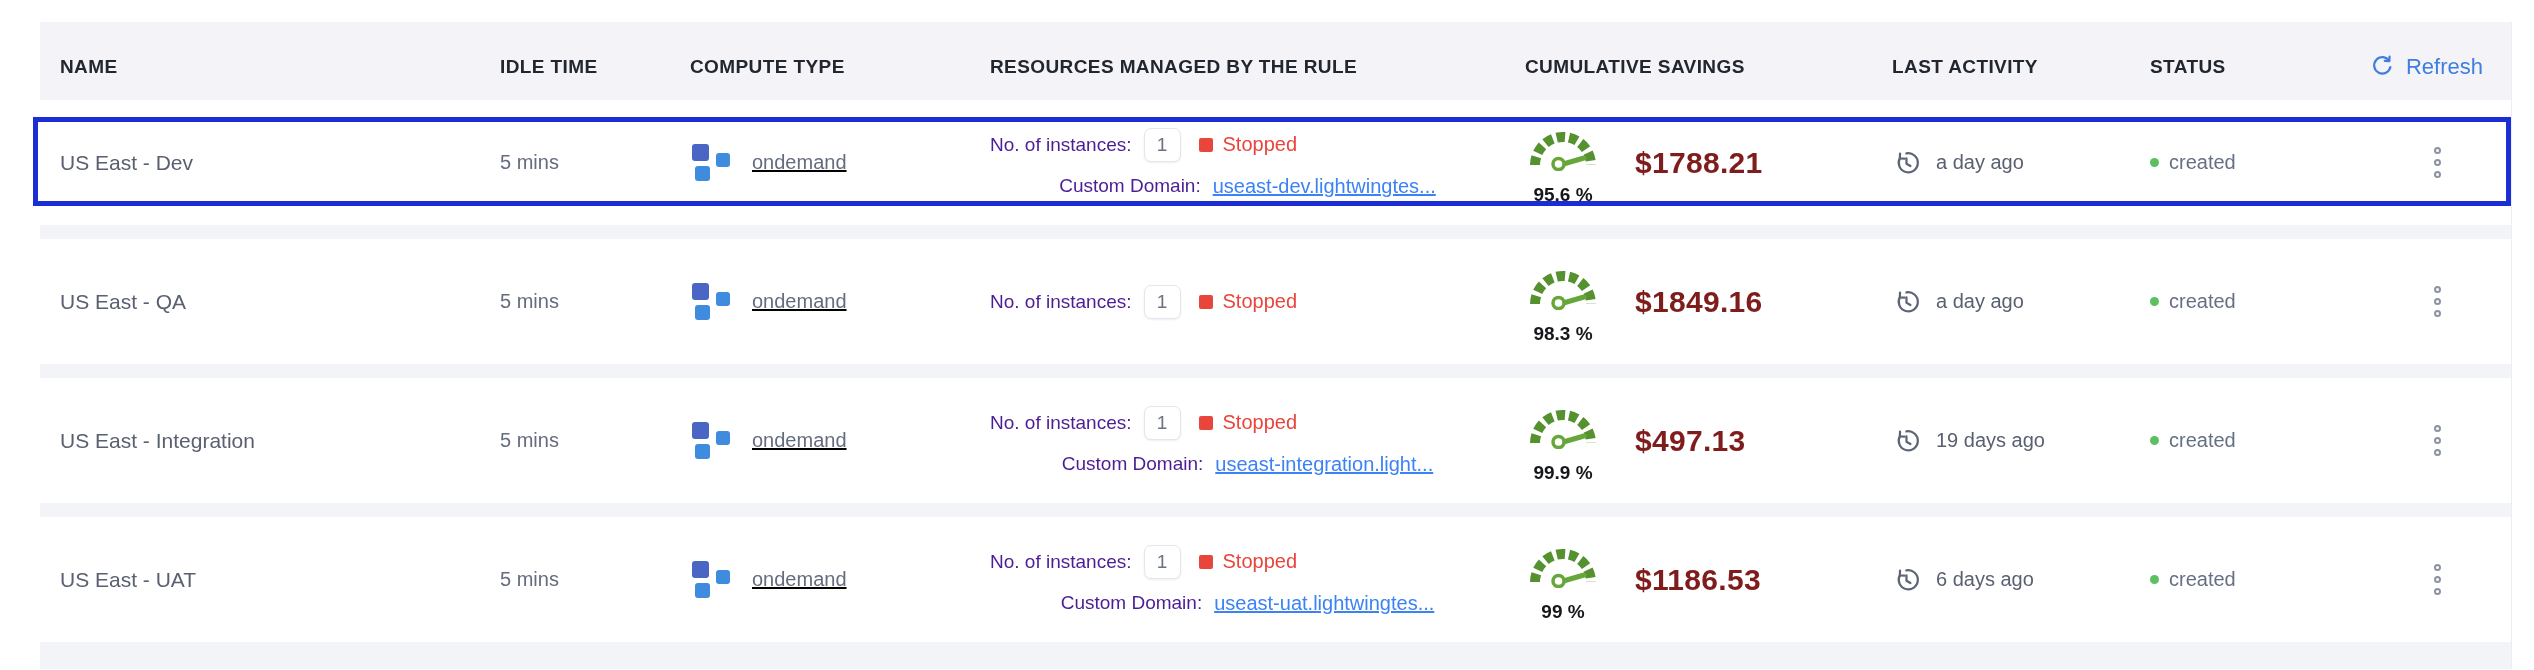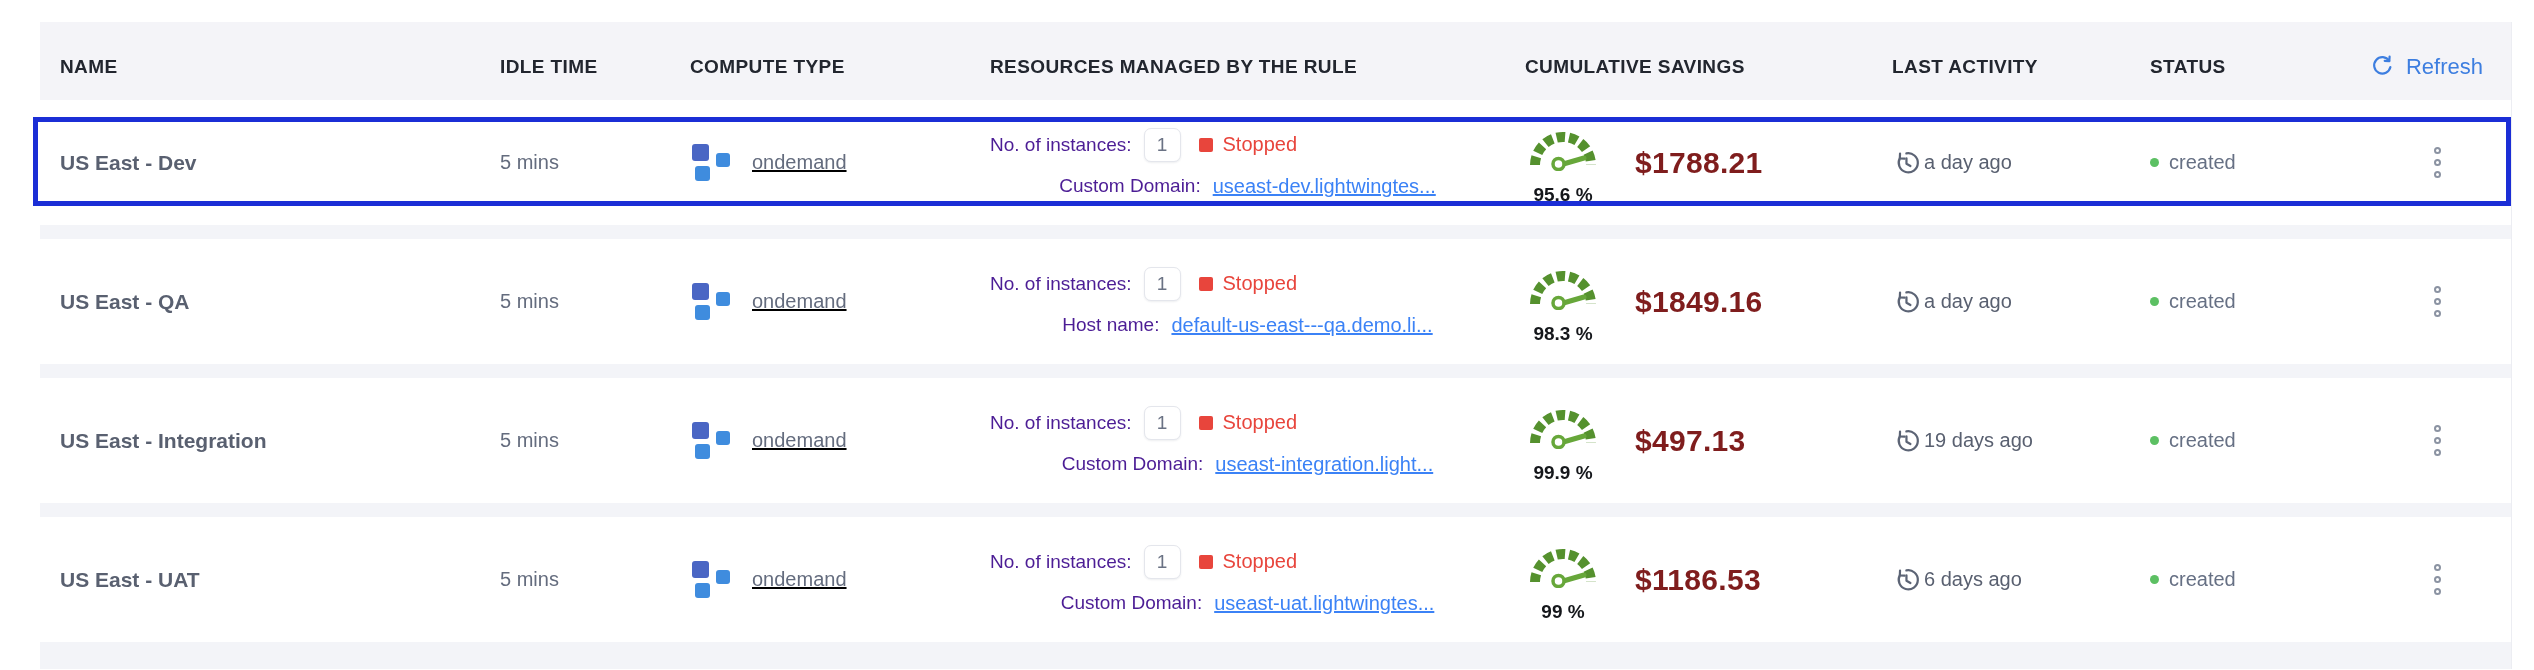--- a/index.html
+++ b/index.html
@@ -24,21 +24,21 @@
 
   
   .row { position:relative; height:125px; background:#ffffff; }
   .row-sep { height:14px; background:#f3f4f8; }
   .bottom-strip { height:27px; background:#f3f4f8; }
 
   .sel-box { display:none; }
   .row.selected .sel-box { display:block; position:absolute; left:-7px; right:0;
     top:17px; bottom:19px; border:5px solid #1b2ed6; z-index:3; pointer-events:none; }
 
-  .name { font-size:21px; font-weight:700; color:#596070; }
+  .name { font-size:21px; font-weight:400; color:#596070; }
   .body-text { font-size:20px; color:#646c7e; }
 
   
   .compute-cell { display:flex; align-items:center; gap:18px;text-decoration:underline; }
   .cmp-icon { position:relative; width:44px; height:44px; display:inline-block; }
   .cmp-icon i { position:absolute; display:block; border-radius:3px; }
   .cmp-icon .s1 { left:2px;  top:3px;  width:17px; height:17px; background:#4a66c4; }
   .cmp-icon .s2 { left:26px; top:12px; width:14px; height:14px; background:#3f8cde; }
   .cmp-icon .s3 { left:5px;  top:25px; width:15px; height:15px; background:#3f8cde; }
 
@@ -55,21 +55,21 @@
   .state { font-size:20px; font-weight:500; color:#e8453c; }
   .res-link { font-size:20px; color:#3b82f6; text-decoration:underline; margin-left:12px; cursor:pointer; }
 
   
   .sav-cell { display:flex; align-items:center; gap:34px; }
   .gauge-wrap { width:76px; text-align:center; }
   .pct { font-size:19px; font-weight:700; color:#15171b; margin-top:9px; white-space:nowrap; }
   .amount { font-size:30px; font-weight:700; color:#7f1d1d; letter-spacing:.3px; }
 
   
-  .act-cell { display:flex; align-items:center; gap:4px; font-size:20px; color:#596070; }
+  .act-cell { display:flex; align-items:center; gap:16px; font-size:20px; color:#596070; }
   .status-cell { display:flex; align-items:center; gap:10px; font-size:20px; color:#667084; }
   .dot { width:9px; height:9px; border-radius:50%; background:#5cc063; display:inline-block; }
 
   
   .menu-cell { display:flex; justify-content:center; }
   .kebab { display:flex; flex-direction:column; gap:5px; align-items:center;
     background:none; border:none; cursor:pointer; padding:6px; }
   .kebab i { width:7px; height:7px; border:2px solid #8b93a2; border-radius:50%; background:#fff; display:block; }
 </style>
 </head>
@@ -185,24 +185,20 @@
       <span class="body-text">ondemand</span>
     </div>
 
     <div class="cell">
       <div class="res-line">
         <span class="res-label">No. of instances:</span>
         <span class="count-box">1</span>
         <span class="stop-square"></span>
         <span class="state">Stopped</span>
       </div>
-      <div class="res-line">
-        <span class="res-label">Host name:</span>
-        <a class="res-link">default-us-east---qa.demo.li...</a>
-      </div>
     </div>
 
     <div class="cell sav-cell">
       <div class="gauge-wrap">
         <svg width="76" height="52" viewBox="0 0 76 52">
           <path d="M 10 46 A 28 28 0 0 1 66 46" fill="none" stroke="#55912e" stroke-width="10" stroke-dasharray="8.5 4"></path>
           <line x1="40" y1="44.5" x2="59" y2="39" stroke="#67a73a" stroke-width="5" stroke-linecap="round"></line>
           <circle cx="33.5" cy="45" r="5.5" fill="#ffffff" stroke="#67a73a" stroke-width="3.5"></circle>
         </svg>
         <div class="pct">98.3 %</div>

